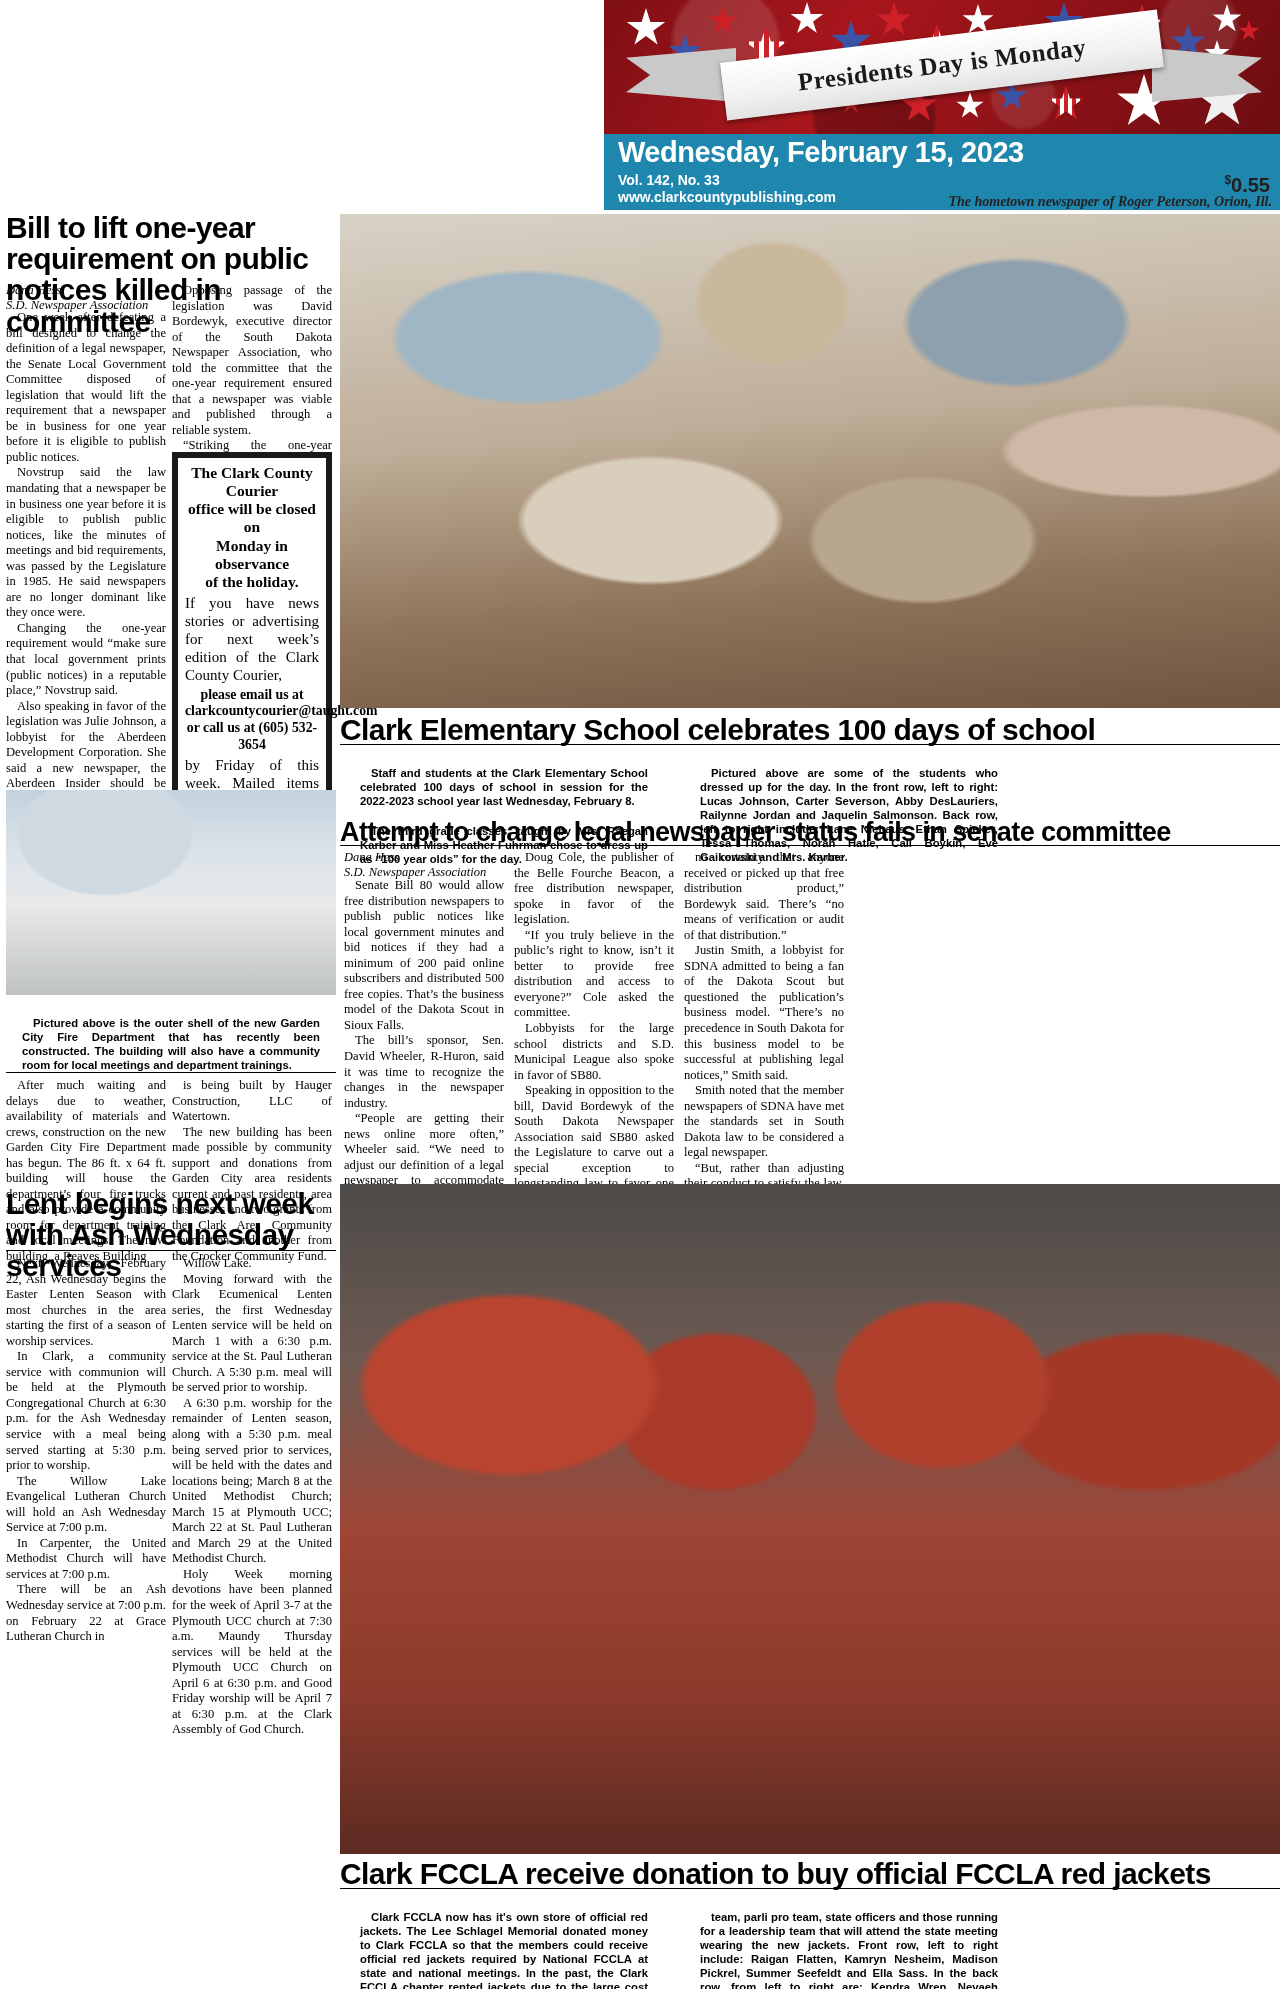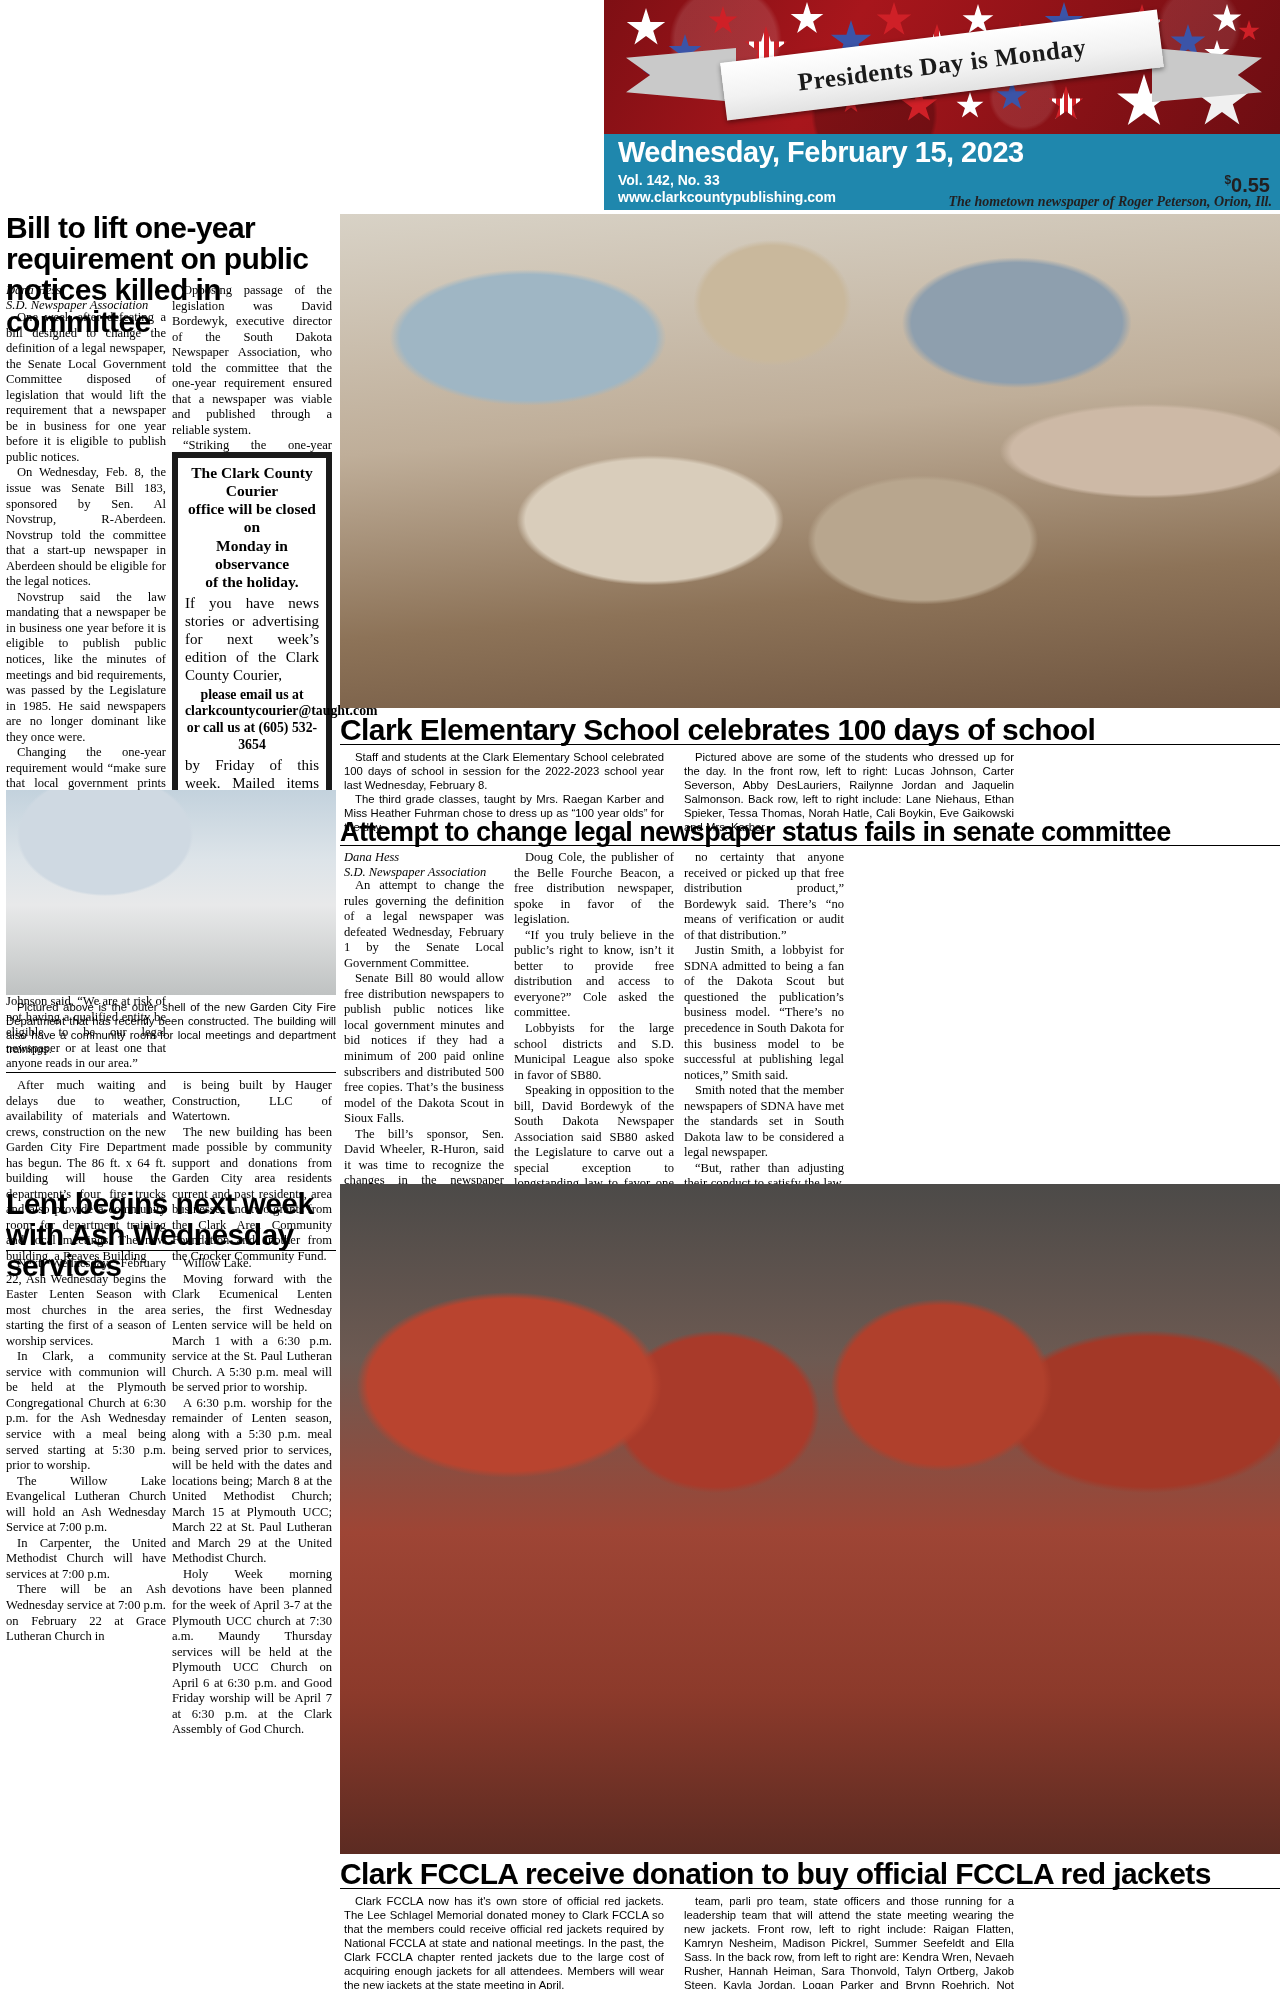--- a/index.html
+++ b/index.html
@@ -117,21 +117,21 @@
   }
 
   
   .hl { font-family:"Liberation Sans", sans-serif; font-weight:bold; color:#000; line-height:1.04; letter-spacing:-.6px; }
   .hl-xl { font-size:30px; }
   .hl-lg { font-size:27px; }
   .byline { font-family:"Liberation Serif", serif; font-style:italic; font-size:12.5px; line-height:1.22; }
   .body-col { font-family:"Liberation Serif", serif; font-size:12.6px; line-height:1.235; text-align:justify; }
   .body-col p { margin:0; text-indent:11px; }
   .cap { font-family:"Liberation Sans", sans-serif; font-size:11.3px; line-height:1.24; text-align:justify; }
-  .cap p { margin:0; text-indent:11px; }
+  .cap p { margin:16px; text-indent:11px;font-weight:bold; }
   .jumpline { font-family:"Liberation Sans", sans-serif; font-weight:bold; text-align:center; }
 
   .rule-h { background:#000; height:2px; }
 
   
   .photo { position:absolute; overflow:hidden; background:#cfcfcf; }
   .ph-class {
     background:
       radial-gradient(ellipse at 20% 25%, #9fb6c4 0 12%, transparent 13%),
       radial-gradient(ellipse at 46% 18%, #c9b89c 0 10%, transparent 11%),
@@ -257,21 +257,20 @@
     <div class="hl hl-xl" style="width:330px;">Bill to lift one-year requirement on public notices killed in committee</div>
   </div>
 
   <div style="position:absolute;left:6px;top:283px;width:160px;">
     <div class="byline">Dana Hess</div>
     <div class="byline">S.D. Newspaper Association</div>
   </div>
 
   <div class="body-col" style="position:absolute;left:6px;top:310px;width:160px;">
     <p>One week after defeating a bill designed to change the definition of a legal newspaper, the Senate Local Government Committee disposed of legislation that would lift the requirement that a newspaper be in business for one year before it is eligible to publish public notices.</p>
-    <p>On Wednesday, Feb. 8, the issue was Senate Bill 183, sponsored by Sen. Al Novstrup, R-Aberdeen. Novstrup told the committee that a start-up newspaper in Aberdeen should be eligible for the legal notices.</p>
     <p>Novstrup said the law mandating that a newspaper be in business one year before it is eligible to publish public notices, like the minutes of meetings and bid requirements, was passed by the Legislature in 1985. He said newspapers are no longer dominant like they once were.</p>
     <p>Changing the one-year requirement would “make sure that local government prints (public notices) in a reputable place,” Novstrup said.</p>
     <p>Also speaking in favor of the legislation was Julie Johnson, a lobbyist for the Aberdeen Development Corporation. She said a new newspaper, the Aberdeen Insider should be eligible to publish public notices without having to wait a year.</p>
     <p>“We are at a very unique point in time in Aberdeen,” Johnson said. “We are at risk of not having a qualified entity be eligible to be our legal newspaper or at least one that anyone reads in our area.”</p>
   </div>
 
   <div class="body-col" style="position:absolute;left:172px;top:283px;width:160px;">
     <p>Opposing passage of the legislation was David Bordewyk, executive director of the South Dakota Newspaper Association, who told the committee that the one-year requirement ensured that a newspaper was viable and published through a reliable system.</p>
     <p>“Striking the one-year publication requirement, as proposed in this bill, would weaken the laws governing legal newspapers,” Bor-</p>
     <div class="jumpline" style="font-size:14px;margin-top:5px;">Public Notices</div>
@@ -322,21 +321,20 @@
 
   <div class="hl hl-lg" style="position:absolute;left:340px;top:818px;width:940px;">Attempt to change legal newspaper status fails in senate committee</div>
   <div class="rule-h" style="position:absolute;left:340px;top:845px;width:940px;height:1px;"></div>
 
   <div style="position:absolute;left:344px;top:850px;width:160px;">
     <div class="byline">Dana Hess</div>
     <div class="byline">S.D. Newspaper Association</div>
   </div>
 
   <div class="body-col" style="position:absolute;left:344px;top:878px;width:160px;">
-    <p>An attempt to change the rules governing the definition of a legal newspaper was defeated Wednesday, February 1 by the Senate Local Government Committee.</p>
     <p>Senate Bill 80 would allow free distribution newspapers to publish public notices like local government minutes and bid notices if they had a minimum of 200 paid online subscribers and distributed 500 free copies. That’s the business model of the Dakota Scout in Sioux Falls.</p>
     <p>The bill’s sponsor, Sen. David Wheeler, R-Huron, said it was time to recognize the changes in the newspaper industry.</p>
     <p>“People are getting their news online more often,” Wheeler said. “We need to adjust our definition of a legal newspaper to accommodate new business models and that’s what this does.”</p>
   </div>
   <div class="body-col" style="position:absolute;left:514px;top:850px;width:160px;">
     <p>Doug Cole, the publisher of the Belle Fourche Beacon, a free distribution newspaper, spoke in favor of the legislation.</p>
     <p>“If you truly believe in the public’s right to know, isn’t it better to provide free distribution and access to everyone?” Cole asked the committee.</p>
     <p>Lobbyists for the large school districts and S.D. Municipal League also spoke in favor of SB80.</p>
     <p>Speaking in opposition to the bill, David Bordewyk of the South Dakota Newspaper Association said SB80 asked the Legislature to carve out a special exception to longstanding law to favor one or two businesses.</p>
     <p>According to Bordewyk, current postal regulations ensure that a paid newspaper’s circulation is verified while SB80 offers no accountability for the way the free newspapers would be distributed. “There’s</p>

